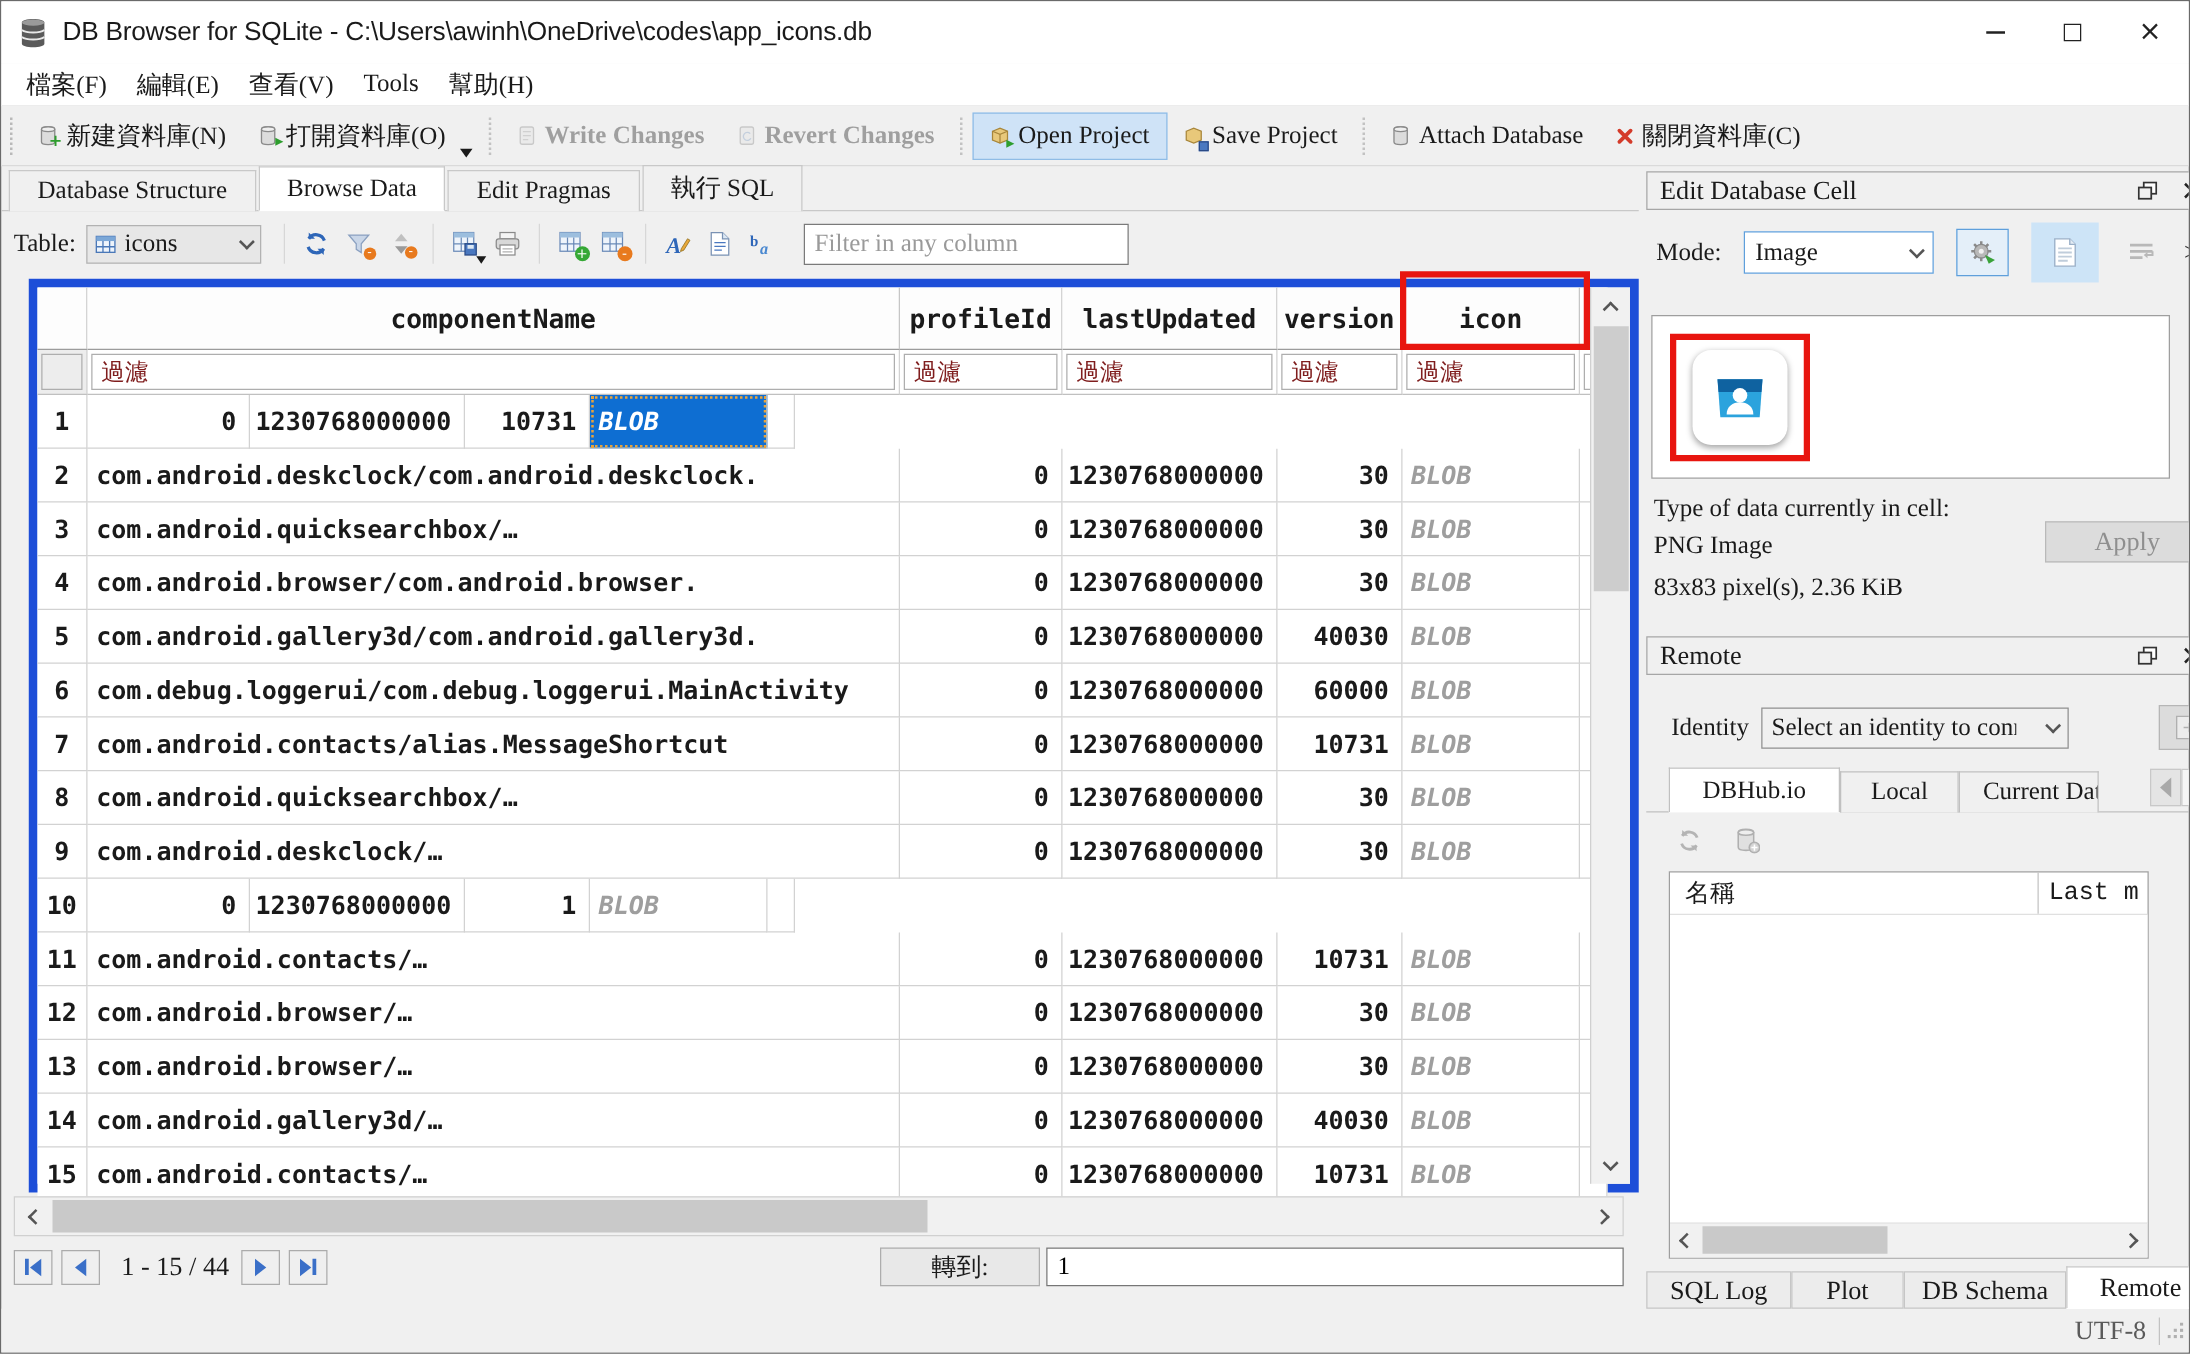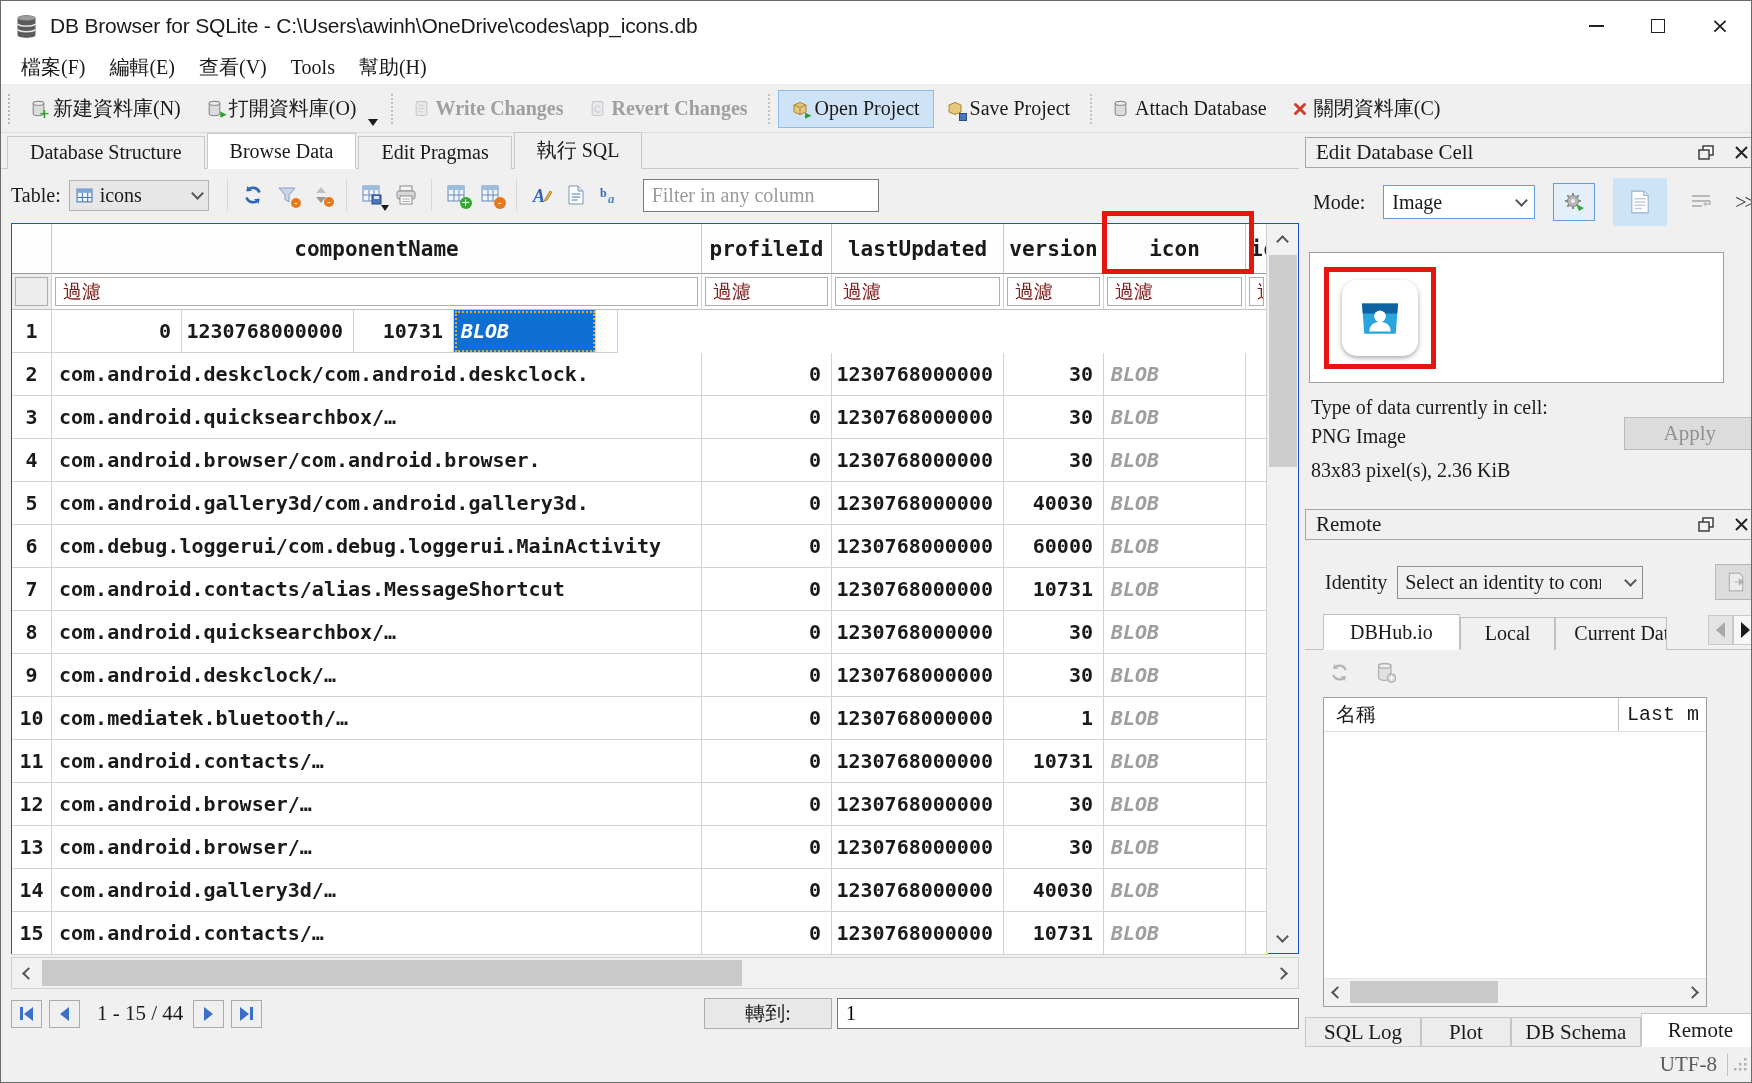--- a/index.html
+++ b/index.html
@@ -47,25 +47,25 @@
   .tbl-select { width:140px; height:31px; margin-left:8px; background:#e7e7e7; border:1px solid #b2b2b2; display:flex; align-items:center; padding:0 6px; gap:7px; }
   .tbl-select .val { font-size:20px; }
   .chev { width:9px; height:9px; border-left:2px solid #555; border-top:2px solid #555; }
   .chev.down { transform:rotate(-135deg); margin-left:auto; margin-top:-4px; }
   .chev.up { transform:rotate(45deg); margin-top:4px; }
   .chev.left { transform:rotate(-45deg); margin-left:3px; }
   .chev.right { transform:rotate(135deg); margin-right:3px; }
   .ctl-btn { width:34px; height:34px; display:flex; align-items:center; justify-content:center; position:relative; }
   .ctl-sep { width:1px; height:32px; background:#d7d7d7; margin:0 8px; }
   .ctl-btn .mini-caret { position:absolute; right:0px; bottom:1px; width:0; height:0; border-left:4px solid transparent; border-right:4px solid transparent; border-top:6px solid #1a1a1a; }
-  .filter-input { width:236px; height:33px; margin-left:16px; border:1px solid #7a7a7a; background:#fff; font-family:"Liberation Serif","DejaVu Serif",serif; font-size:20px; padding:0 8px; color:#b91c1c; }
+  .filter-input { width:260px; height:33px; margin-left:16px; border:1px solid #7a7a7a; background:#fff; font-family:"Liberation Serif","DejaVu Serif",serif; font-size:20px; padding:0 8px; color:#b91c1c; }
   .filter-input::placeholder { color:#9a9a9a; }
 
   
-  .grid-wrap { position:relative; margin-left:10px; margin-top:2px; width:1288px; background:#fff; border:1px solid #1d4ed8; }
+  .grid-wrap { position:relative; margin-left:22px; margin-top:2px; width:1288px; background:#fff; border:7px solid #1d4ed8; }
   .grid { width:1256px; font-family:"DejaVu Sans Mono","Liberation Mono",monospace; }
   .gr { display:flex; }
   .w-num  { width:40px; }
   .w-name { width:650px; }
   .w-prof { width:130px; }
   .w-upd  { width:172px; }
   .w-ver  { width:100px; }
   .w-icon { width:142px; }
   .w-part { width:22px; }
   .hrow { height:50px; }
@@ -540,21 +540,20 @@
     <div class="dcell w-name txt">com.android.deskclock/…</div>
     <div class="dcell w-prof rnum">0</div>
     <div class="dcell w-upd rnum">1230768000000</div>
     <div class="dcell w-ver rnum">30</div>
     <div class="dcell w-icon blob">BLOB</div>
     <div class="dcell w-part"></div>
   </div>
 
   <div class="gr drow">
     <div class="dcell w-num num">10</div>
-    <div class="dcell w-name txt">com.mediatek.bluetooth/…</div>
     <div class="dcell w-prof rnum">0</div>
     <div class="dcell w-upd rnum">1230768000000</div>
     <div class="dcell w-ver rnum">1</div>
     <div class="dcell w-icon blob">BLOB</div>
     <div class="dcell w-part"></div>
   </div>
 
   <div class="gr drow">
     <div class="dcell w-num num">11</div>
     <div class="dcell w-name txt">com.android.contacts/…</div>

